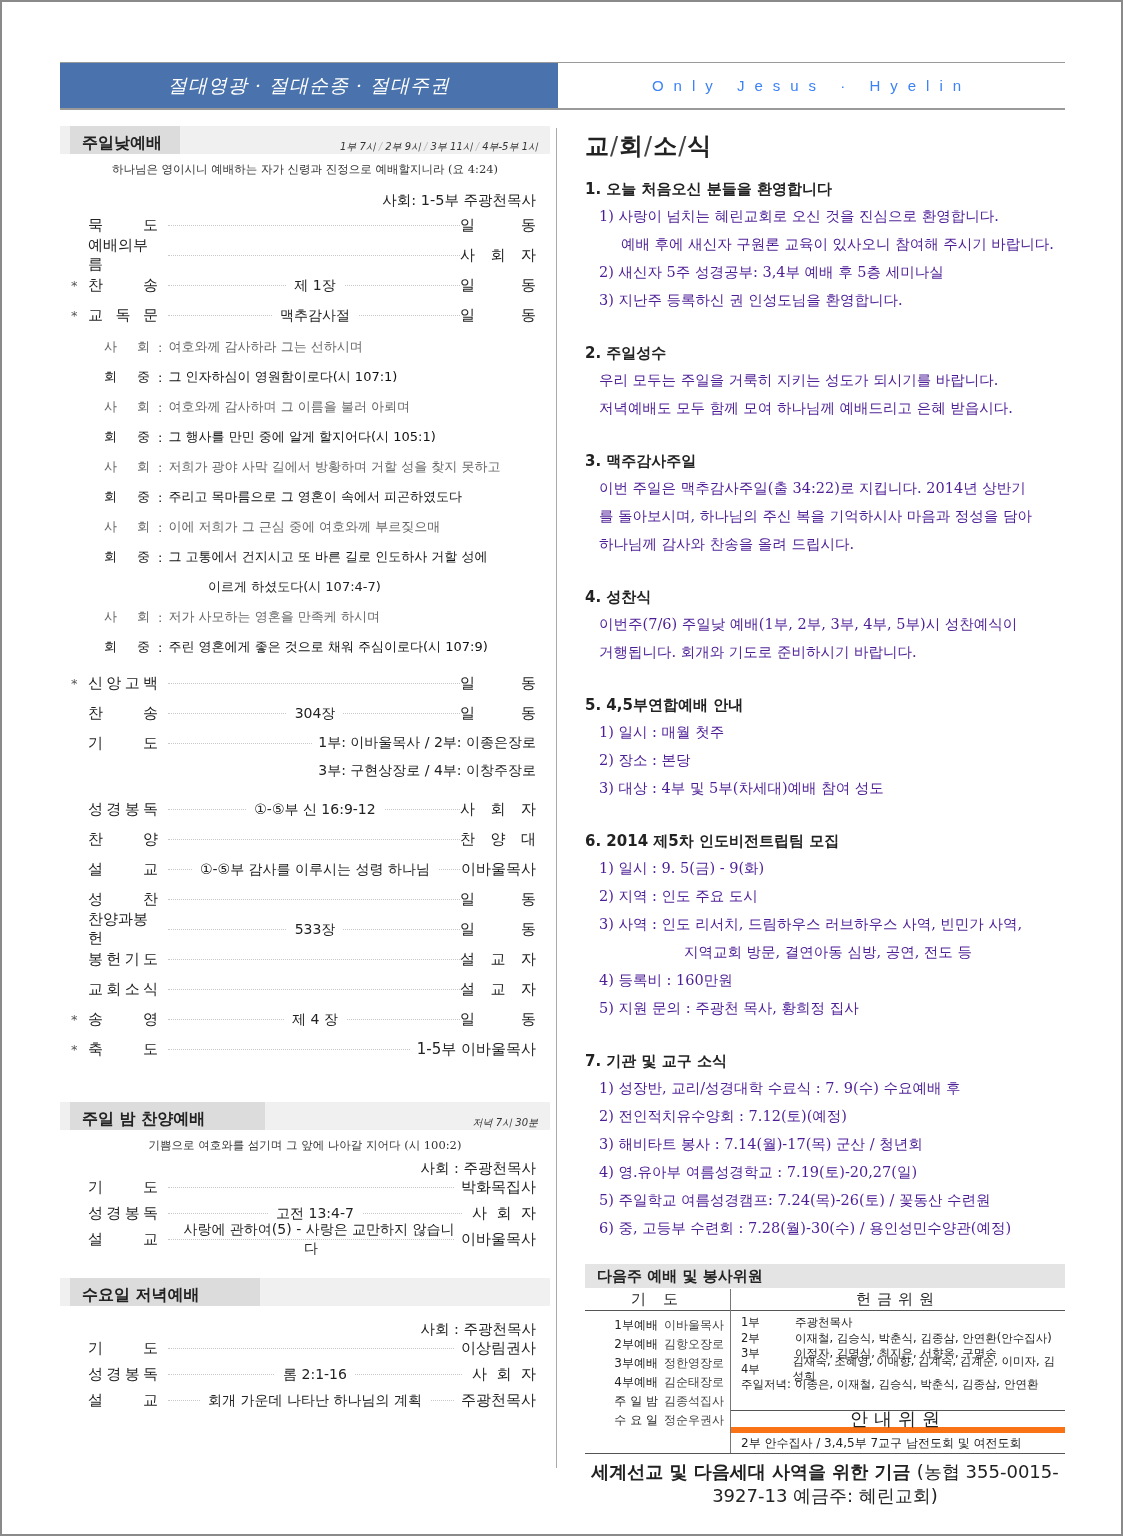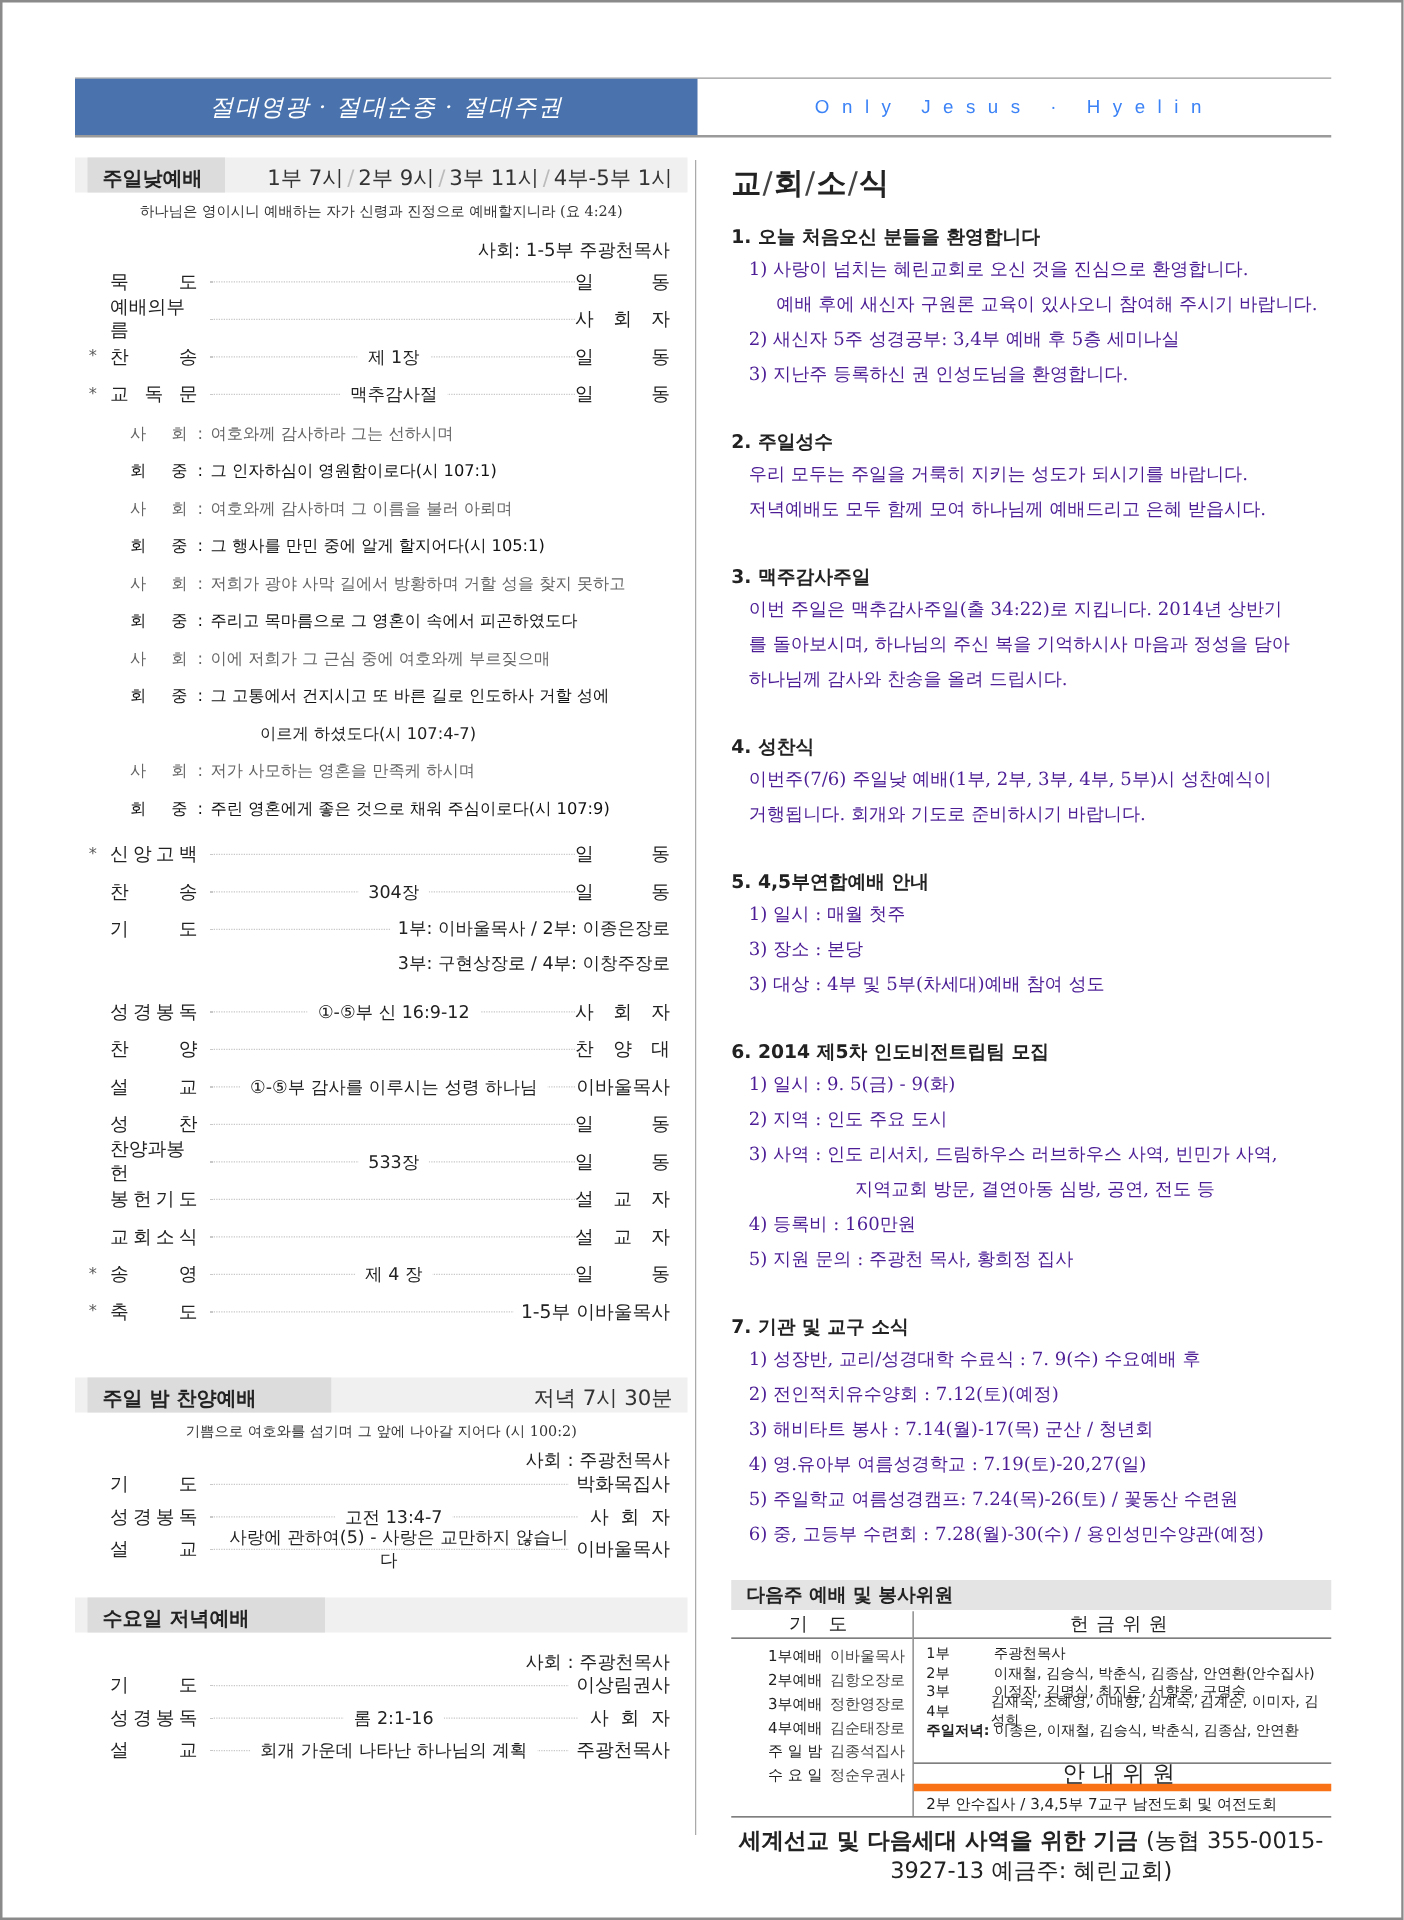--- a/index.html
+++ b/index.html
@@ -12,21 +12,21 @@
   .topbar .motto { position: absolute; left: 0; top: 0; width: 498px; height: 100%; background: #4a73ad; color: #fff; font-size: 19px; display: flex; align-items: center; justify-content: center; letter-spacing: 1px; font-family: "DejaVu Serif", serif; font-style: italic; }
   .topbar .tagline { position: absolute; left: 498px; top: 0; right: 0; height: 100%; color: #3b82f6; font-size: 15px; letter-spacing: 10px; display: flex; align-items: center; justify-content: center; font-family: "Liberation Sans", sans-serif; }
 
   .divider { position: absolute; left: 556px; top: 128px; width: 1px; height: 1340px; background: #aaa; }
 
   
   .left { position: absolute; left: 60px; top: 126px; width: 490px; }
   .sec-head { position: relative; height: 28px; background: #f0f0f0; display: flex; align-items: flex-end; }
   .sec-head .tab { position: absolute; left: 10px; top: 0; height: 28px; width: 110px; background: #dcdcdc; }
   .sec-head .title { position: relative; padding-left: 22px; font-size: 16px; font-weight: bold; color: #222; z-index: 1; }
-  .sec-head .times { position: absolute; right: 12px; font-size: 17px; color: #333; }
+  .sec-head .times { position: absolute; right: 12px; font-size: 10px; color: #333; font-style: italic; }
   .sec-head .times .sep { color: #bbb; margin: 0 3px; }
   .verse { text-align: center; font-size: 11.5px; color: #333; font-family: "DejaVu Serif", serif; margin-top: 8px; }
   .presider { text-align: right; font-size: 14.5px; margin-top: 10px; padding-right: 14px; }
 
   .row { position: relative; height: 30px; display: flex; align-items: center; font-size: 15px; }
   .row .star { position: absolute; left: 11px; font-size: 13px; color: #555; }
   .row .label { position: absolute; left: 28px; width: 70px; display: flex; justify-content: space-between; }
   .row .dots { position: absolute; left: 108px; right: 88px; border-bottom: 1px dotted #c8c8c8; top: 50%; }
   .row .center { position: absolute; left: 108px; right: 88px; text-align: center; background: transparent; }
   .row .center span { background: #fff; padding: 0 8px; font-size: 14px; }
@@ -61,21 +61,21 @@
   .nw-left { width: 146px; border-right: 1px solid #777; }
   .nw-right { flex: 1; }
   .nw-colh { height: 22px; border-bottom: 1px solid #555; font-size: 15px; display: flex; align-items: center; justify-content: center; letter-spacing: 6px; }
   .nw-left .p { font-size: 12px; height: 19px; display: flex; align-items: center; justify-content: flex-end; padding-right: 6px; }
   .nw-left .p .k { margin-right: 6px; color: #222; }
   .nw-left .p .v { color: #444; }
   .nw-left .pad { height: 5px; }
   .off { font-size: 11.5px; padding-left: 10px; padding-top: 4px; height: 100px; border-bottom: 1px solid #555; }
   .off .l { display: flex; height: 15.5px; align-items: center; }
   .off .l .k { width: 54px; }
-  .off .l .k.w { width: auto; margin-right: 4px; font-weight: bold; }
+  .off .l .k.w { width: auto; margin-right: 4px; font-weight: normal; }
   .guide-h { height: 22px; border-bottom: 6px solid #f97316; font-size: 18px; display: flex; align-items: center; justify-content: center; letter-spacing: 6px; font-family: Liberation Mono, monospace; }
   .guide-b { font-size: 12px; padding-left: 10px; height: 20px; display: flex; align-items: center; }
   .nw-bottom { border-top: 1px solid #555; font-size: 18px; text-align: center; padding-top: 6px; font-weight: bold; color: #222; }
   .nw-bottom .acct { font-weight: normal; }
 </style>
 </head>
 <body>
 
 <div class="page-frame"></div>
 
@@ -498,21 +498,21 @@
       <div class="gap"></div>
       <div class="item-h">4. 성찬식</div>
       <div class="item-b">
         <div>이번주(7/6) 주일낮 예배(1부, 2부, 3부, 4부, 5부)시 성찬예식이</div>
         <div>거행됩니다. 회개와 기도로 준비하시기 바랍니다.</div>
       </div>
       <div class="gap"></div>
       <div class="item-h">5. 4,5부연합예배 안내</div>
       <div class="item-b">
         <div>1) 일시 : 매월 첫주</div>
-        <div>3) 장소 : 본당</div>
+        <div>2) 장소 : 본당</div>
         <div>3) 대상 : 4부 및 5부(차세대)예배 참여 성도</div>
       </div>
       <div class="gap"></div>
       <div class="item-h">6. 2014 제5차 인도비전트립팀 모집</div>
       <div class="item-b">
         <div>1) 일시 : 9. 5(금) - 9(화)</div>
         <div>2) 지역 : 인도 주요 도시</div>
         <div>3) 사역 : 인도 리서치, 드림하우스 러브하우스 사역, 빈민가 사역,</div>
         <div class="ind2">지역교회 방문, 결연아동 심방, 공연, 전도 등</div>
         <div>4) 등록비 : 160만원</div>

